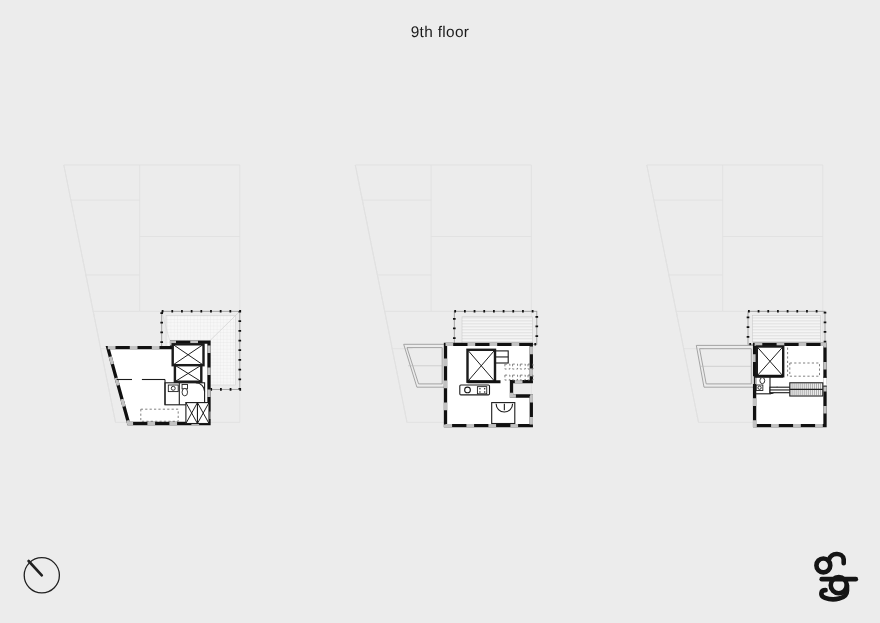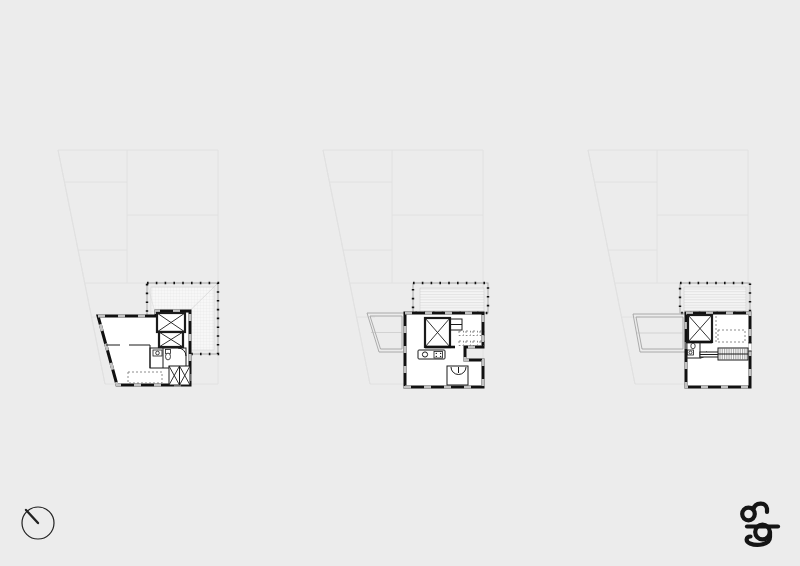--- a/index.html
+++ b/index.html
@@ -22,20 +22,21 @@
   .fix{fill:#fff;stroke:var(--ink,#1b1b1b);stroke-width:.8;}
   .thick{stroke:var(--wall,#111);stroke-width:2.6;fill:none;}
   .logo{stroke:#151515;stroke-width:4.2;fill:none;stroke-linecap:round;stroke-linejoin:round;}
   .compass{stroke:#222;fill:none;}
 </style>
 </head>
 <body>
 
 <div class="sheet">
 
+  <div class="sheet-title">9th floor</div>
 
   <svg class="canvas" width="800" height="566" viewBox="0 0 800 566">
     <defs>
       <pattern id="grid3" width="3" height="3" patternUnits="userSpaceOnUse">
         <rect width="3" height="3" fill="#f7f7f7"></rect>
         <path d="M3 0H0V3" fill="none" stroke="#dddddd" stroke-width="0.4"></path>
       </pattern>
       <pattern id="hl" width="4" height="2.7" patternUnits="userSpaceOnUse">
         <rect width="4" height="2.7" fill="#f5f5f5"></rect>
         <line x1="0" y1="0.6" x2="4" y2="0.6" stroke="#c8c8c8" stroke-width="0.45"></line>

